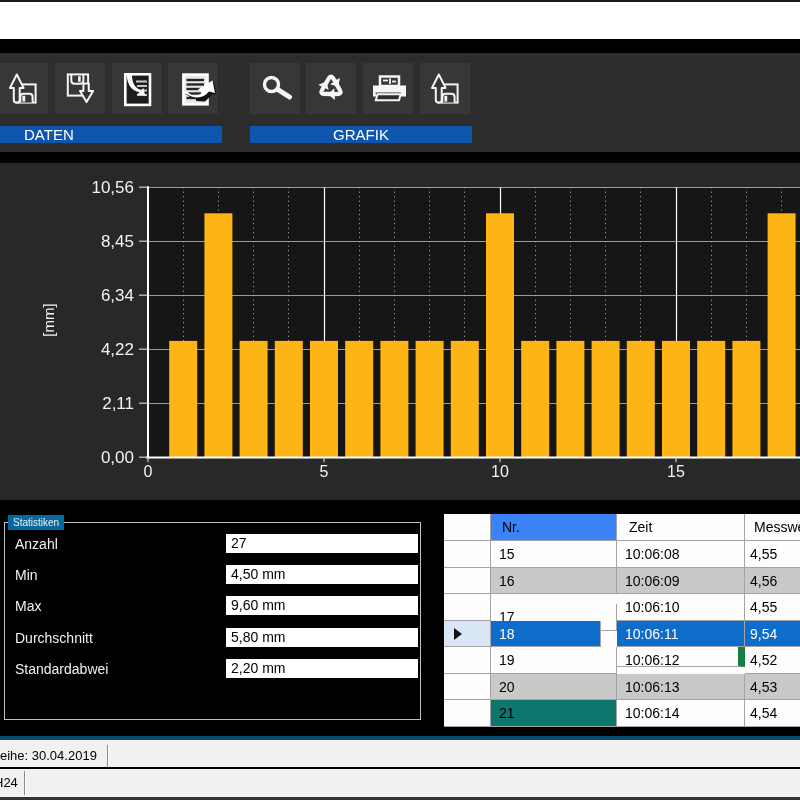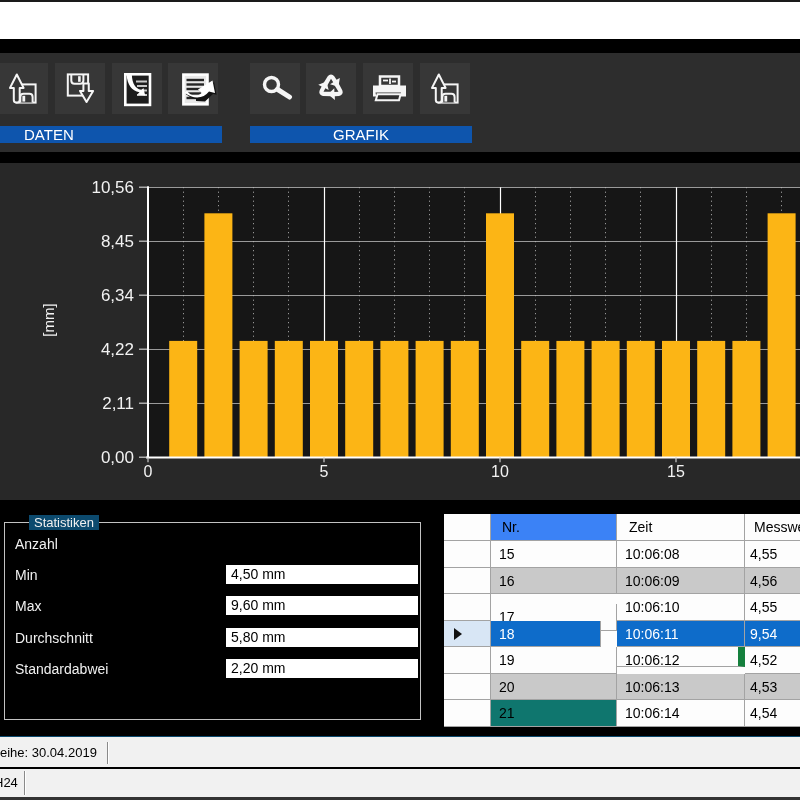--- a/index.html
+++ b/index.html
@@ -2,25 +2,25 @@
 <html><head><meta charset="utf-8">
 <style>
 * { margin:0; padding:0; box-sizing:content-box; }
 body { width:800px; height:800px; background:#000; font-family:"Liberation Sans",sans-serif; overflow:hidden; position:relative; }
 #titlebar { position:absolute; left:0; top:2px; width:800px; height:37px; background:#fff; }
 #toolbar { position:absolute; left:0; top:53px; width:800px; height:99px; background:#2d2d2d; }
 .tbtn { position:absolute; top:10px; width:50px; height:51px; background:#373737; }
 .bluebar { position:absolute; top:73px; height:17px; background:#0e55ad; color:#fff; font-size:15px; line-height:17px; }
 #chart { position:absolute; left:0; top:163px; width:800px; height:337px; background:#282828; }
 #gb { position:absolute; left:4px; top:522px; width:415px; height:196px; border:1px solid #c2c2c2; }
-#gb .cap { position:absolute; left:24px; top:-8px; background:#0c4a6e; padding:0 5px; color:#f0f0f0; font-size:13px; line-height:15px; }
+#gb .cap { position:absolute; left:3px; top:-8px; background:#0369a1; padding:0 5px; color:#f0f0f0; font-size:10px; line-height:15px; }
 .slab { position:absolute; left:10px; height:20px; color:#f0f0f0; font-size:14px; line-height:20px; }
 .sbox { position:absolute; left:220px; width:187px; height:19px; background:#fff; border:1px solid #000; color:#000; font-size:14px; line-height:19px; padding-left:5px; }
 #tbl { position:absolute; left:444px; top:514px; width:356px; height:213px; background:#fdfdfd; overflow:hidden; }
-#sb1 { position:absolute; left:0; top:736px; width:800px; height:31px; background:#f1f1f1; border-top:1px solid #0c4a6e; box-sizing:border-box; }
+#sb1 { position:absolute; left:0; top:736px; width:800px; height:31px; background:#f1f1f1; border-top:4px solid #0c4a6e; box-sizing:border-box; }
 #sb2 { position:absolute; left:0; top:769px; width:800px; height:28px; background:#f1f1f1; }
 .sbtext { position:absolute; color:#000; font-size:13px; }
 .vsep { position:absolute; width:1px; background:#8a8a8a; }
 </style></head>
 <body>
 <div style="position:absolute;left:0;top:0;width:800px;height:2px;background:#1a1a1a"></div>
 <div id="titlebar"></div>
 <div id="toolbar">
 <div class="tbtn" style="left:-2px"><svg width="50" height="51" viewBox="0 0 50 51">
 <rect x="18.5" y="21.4" width="19.1" height="18.2" fill="none" stroke="#f5f5f5" stroke-width="2"></rect>
@@ -160,20 +160,21 @@
 <text x="500.0" y="313.7" text-anchor="middle" font-size="16" fill="#f2f2f2">10</text>
 <line x1="676.0" y1="294.2" x2="676.0" y2="299.2" stroke="#cccccc" stroke-width="1.2"></line>
 <text x="676.0" y="313.7" text-anchor="middle" font-size="16" fill="#f2f2f2">15</text>
 <text x="54" y="157" text-anchor="middle" font-size="15" fill="#f2f2f2" transform="rotate(-90 54 157)">[mm]</text>
 </g>
 </svg>
 </div>
 <div id="gb">
     <span class="cap">Statistiken</span>
 <div class="slab" style="top:10.5px">Anzahl</div>
+<div class="sbox" style="top:9.5px">27</div>
 <div class="slab" style="top:41.9px">Min</div>
 <div class="sbox" style="top:40.9px">4,50 mm</div>
 <div class="slab" style="top:73.3px">Max</div>
 <div class="sbox" style="top:72.3px">9,60 mm</div>
 <div class="slab" style="top:104.7px">Durchschnitt</div>
 <div class="sbox" style="top:103.7px">5,80 mm</div>
 <div class="slab" style="top:136.1px">Standardabwei</div>
 <div class="sbox" style="top:135.1px">2,20 mm</div>
 </div>
 <div id="tbl">

